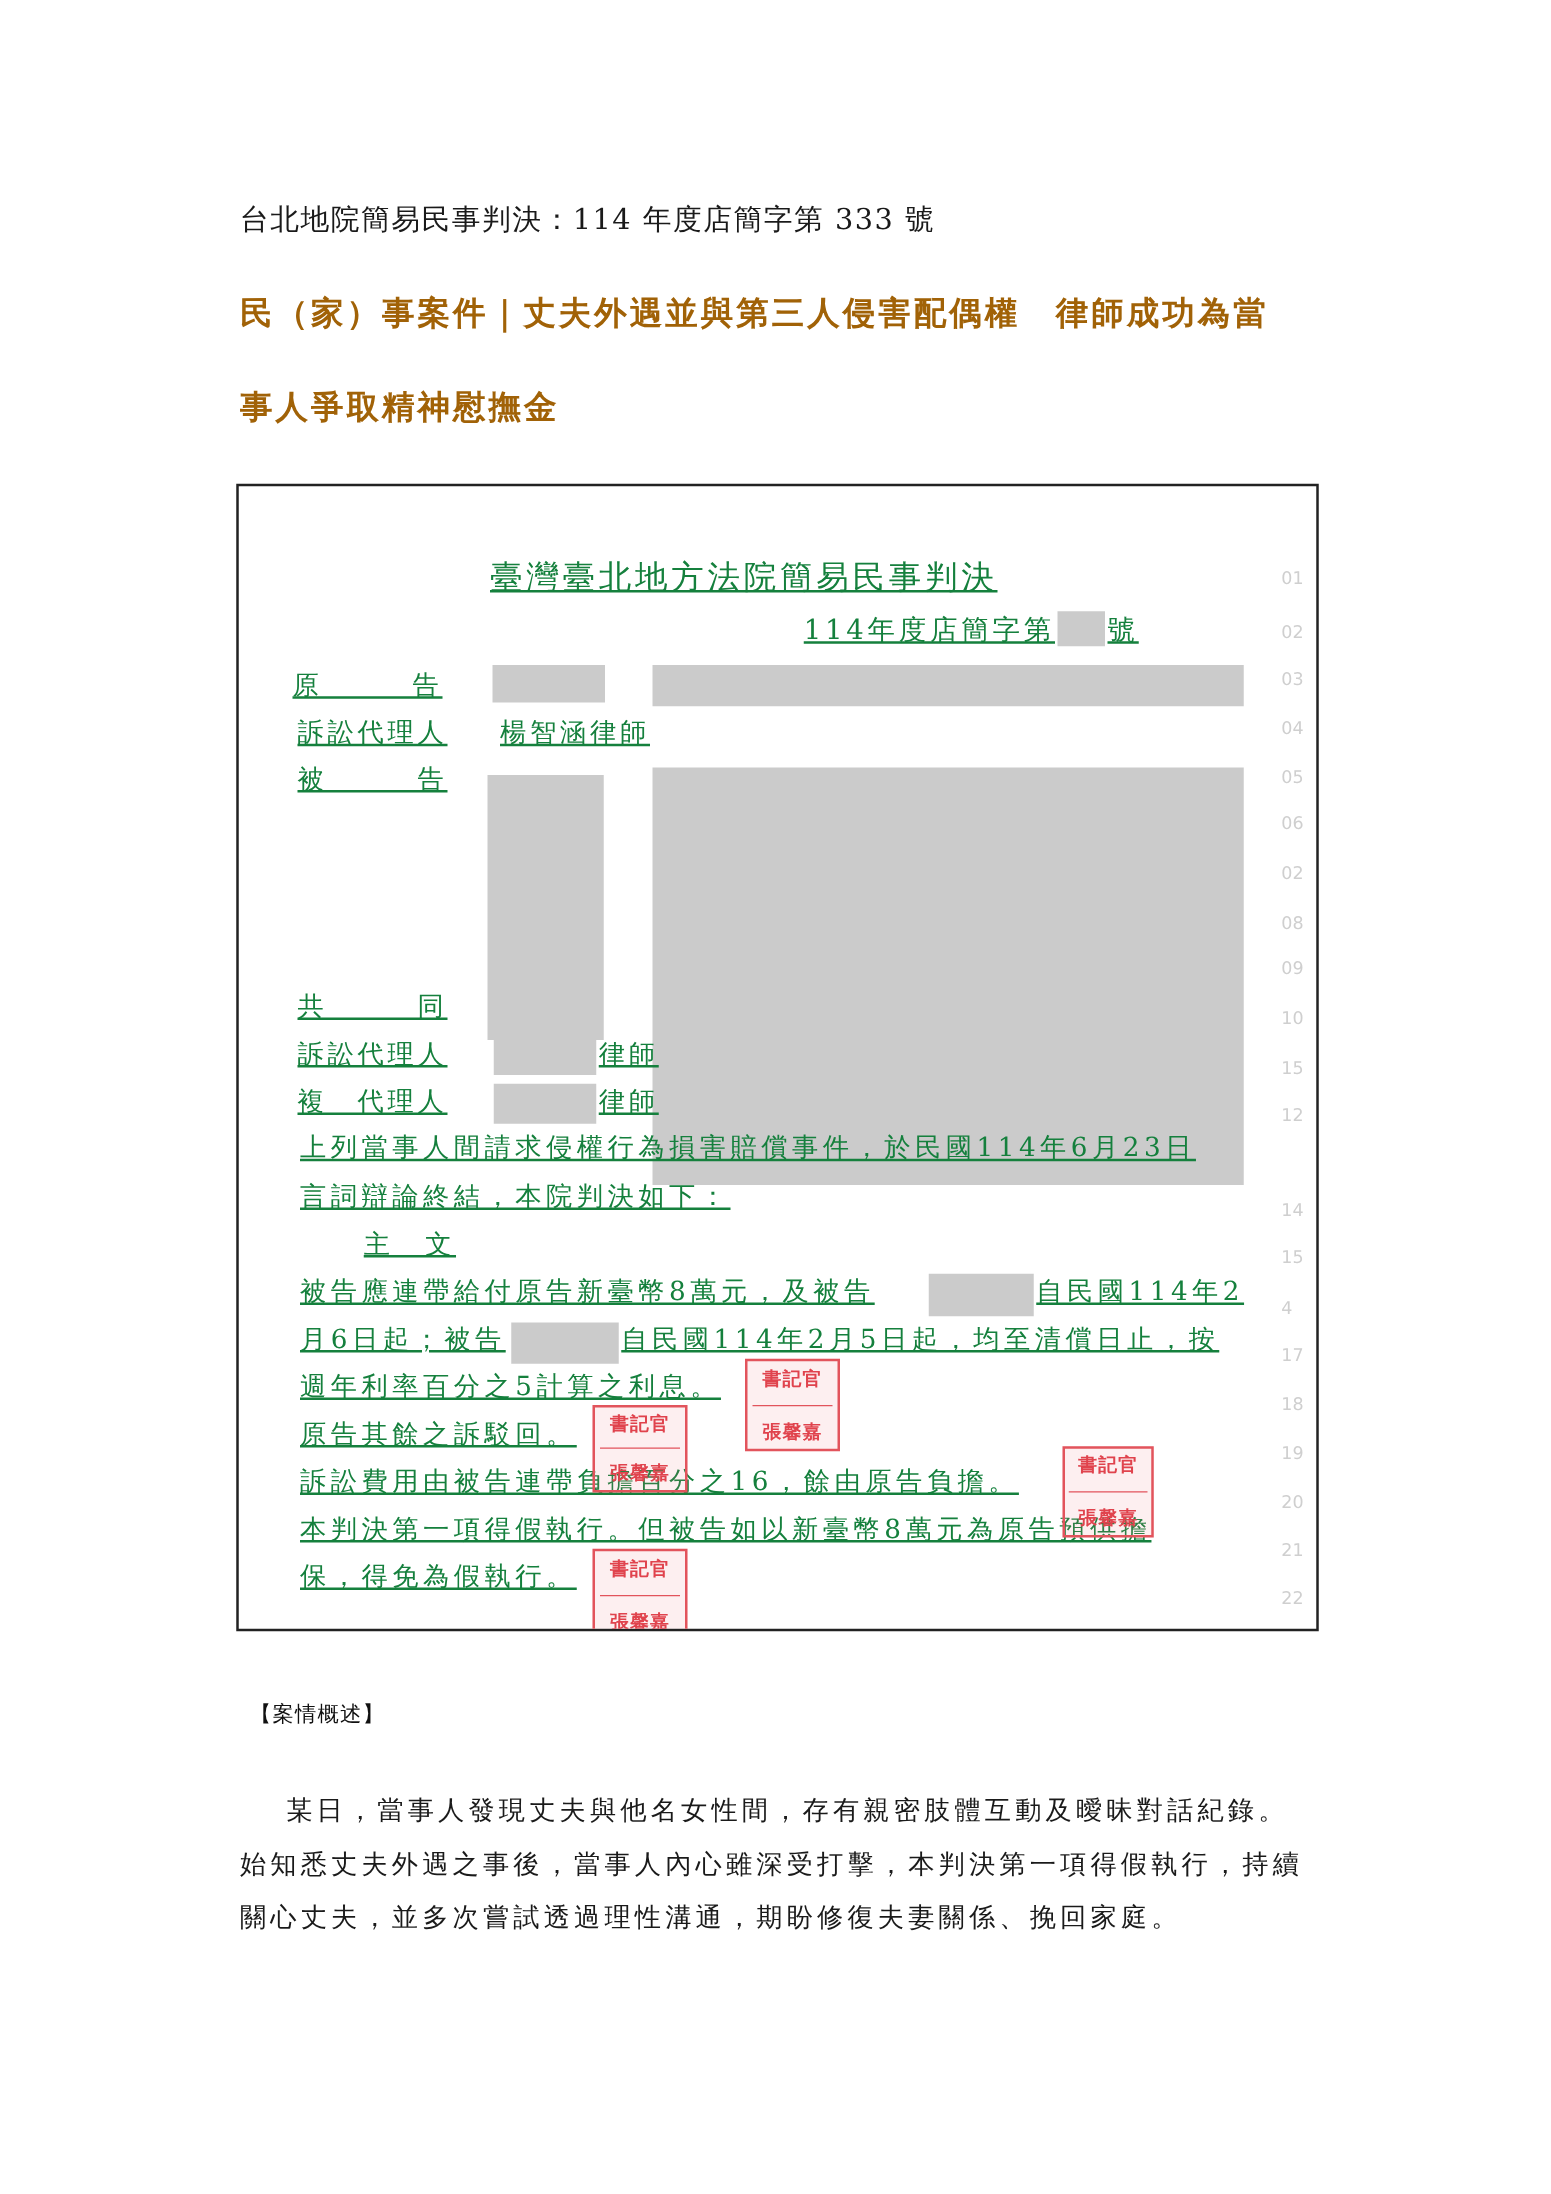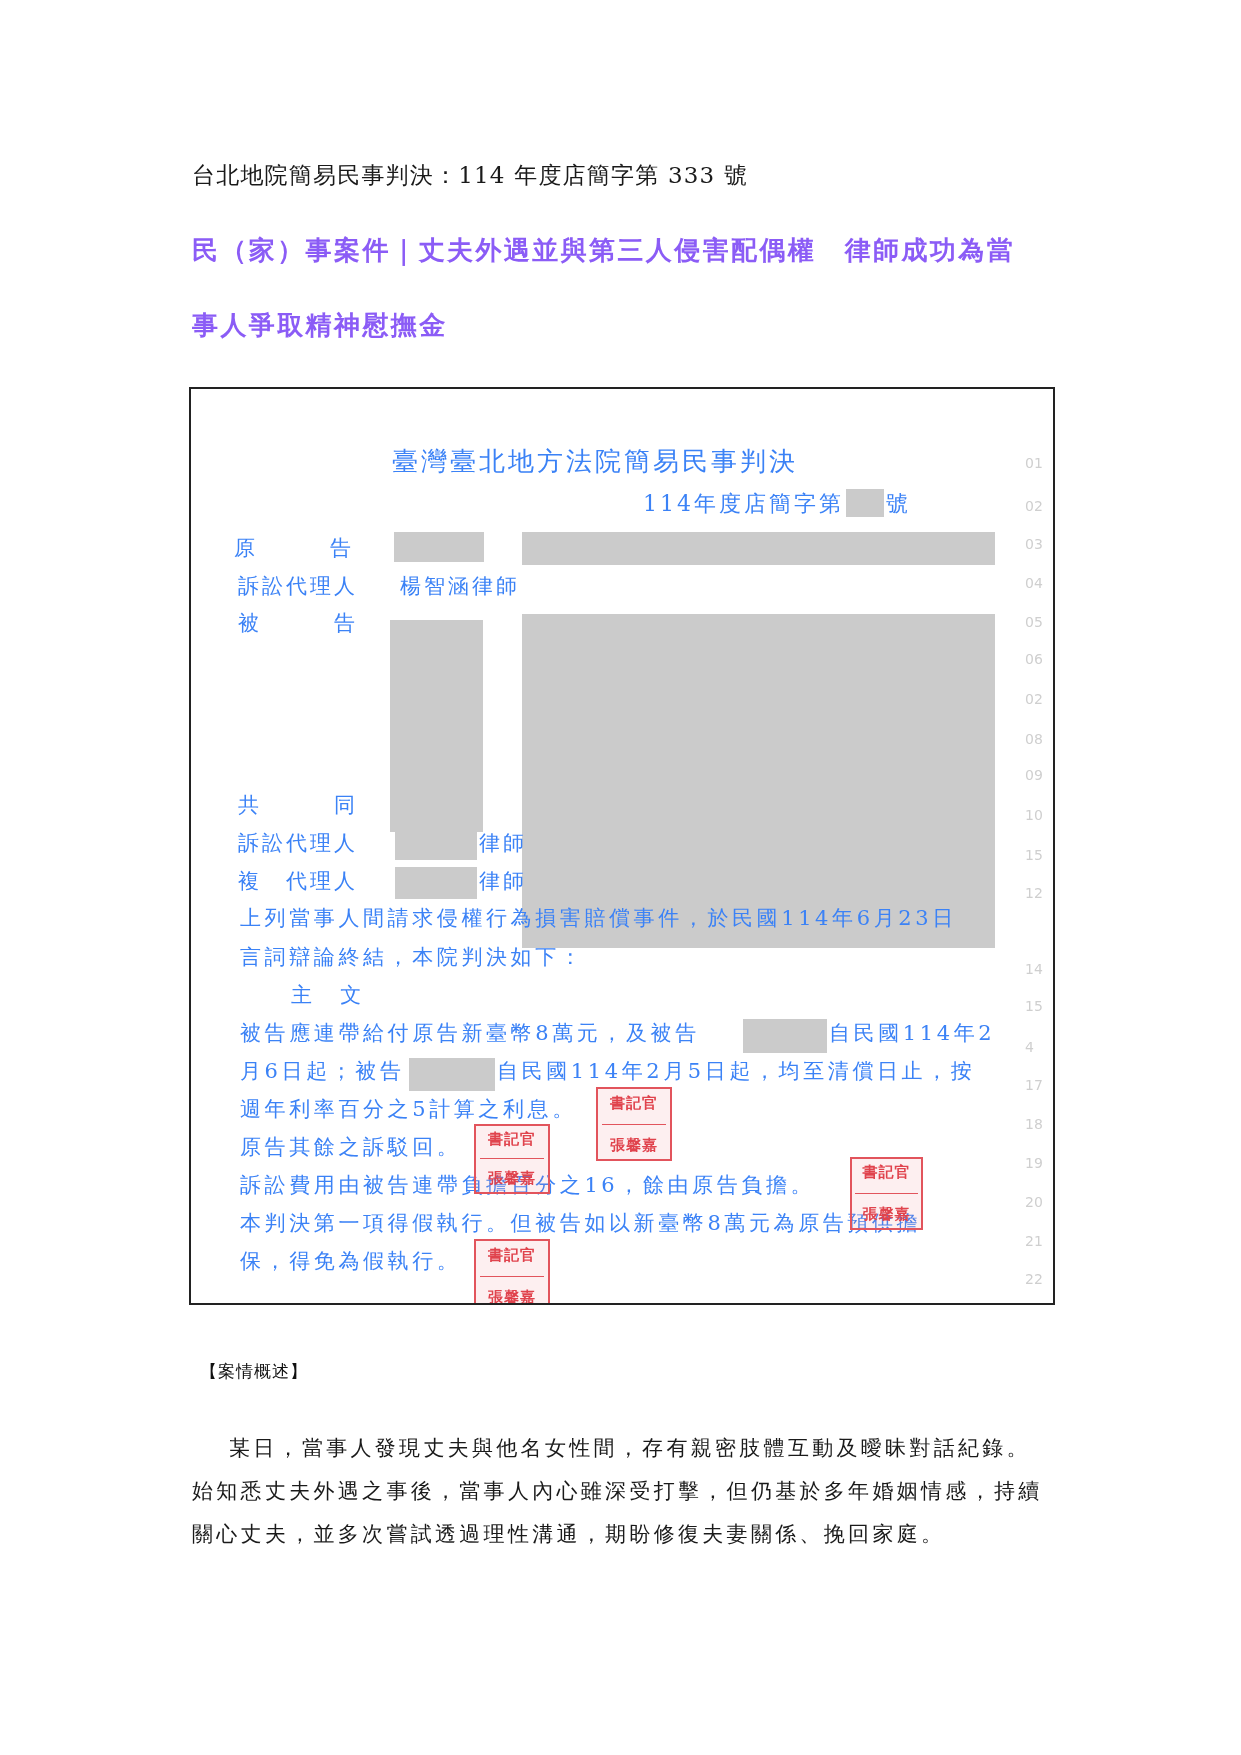--- a/index.html
+++ b/index.html
@@ -1,26 +1,26 @@
 <!DOCTYPE html>
 <html><head>
 <meta charset="utf-8">
 <style>
   html, body { margin: 0; padding: 0; background: #ffffff; }
   body { width: 1241px; height: 1755px; position: relative; overflow: hidden;
          font-family: "DejaVu Serif", "Liberation Serif", serif; color: #111; }
   .abs { position: absolute; white-space: nowrap; }
   .line1 { left: 192px; top: 160px; font-size: 23px; letter-spacing: 1.2px; color: #1a1a1a; }
-  .title { left: 192px; font-size: 26px; font-weight: bold; letter-spacing: 2.4px; color: #8b5cf6; }
+  .title { left: 192px; font-size: 26px; font-weight: bold; letter-spacing: 2.4px; color: #a16207; }
   .t1 { top: 233px; }
   .t2 { top: 308px; }
 
   .doc { position: absolute; left: 189px; top: 387px; width: 862px; height: 914px;
          border: 2px solid #222; background: #fff; overflow: hidden; }
-  .doc .abs { font-family: "DejaVu Serif", serif; color: #3b82f6; }
+  .doc .abs { font-family: "DejaVu Serif", serif; color: #15803d; text-decoration: underline; }
   .doc-title { left: 201px; top: 55px; font-size: 26px; letter-spacing: 3px; }
   .case-no { left: 452px; top: 100px; font-size: 22px; letter-spacing: 3px; }
   .lbl { font-size: 21px; letter-spacing: 3px; }
   .body-line { left: 49px; font-size: 21px; letter-spacing: 3.6px; }
   .redact { position: absolute; background: #cbcbcb; }
   .lineno { position: absolute; left: 834px; font-family: "DejaVu Sans", sans-serif;
             font-size: 14px; color: #cfcfcf; }
   .stamp { position: absolute; border: 2px solid #e2545c; background: rgba(240,120,128,0.12);
            display: flex; flex-direction: column; align-items: center; justify-content: space-around;
            color: #e0434d; font-family: "DejaVu Serif", serif; font-weight: bold; font-size: 15px; line-height: 1; }
@@ -120,14 +120,14 @@
   <div class="lineno" style="top:688px;">17</div>
   <div class="lineno" style="top:727px;">18</div>
   <div class="lineno" style="top:766px;">19</div>
   <div class="lineno" style="top:805px;">20</div>
   <div class="lineno" style="top:844px;">21</div>
   <div class="lineno" style="top:882px;">22</div>
 </div>
 
 <div class="abs section-head">【案情概述】</div>
 <div class="abs para p1">某日，當事人發現丈夫與他名女性間，存有親密肢體互動及曖昧對話紀錄。</div>
-<div class="abs para p2">始知悉丈夫外遇之事後，當事人內心雖深受打擊，但仍基於多年婚姻情感，持續</div>
+<div class="abs para p2">始知悉丈夫外遇之事後，當事人內心雖深受打擊，本判決第一項得假執行，持續</div>
 <div class="abs para p3">關心丈夫，並多次嘗試透過理性溝通，期盼修復夫妻關係、挽回家庭。</div>
 
 </body></html>

